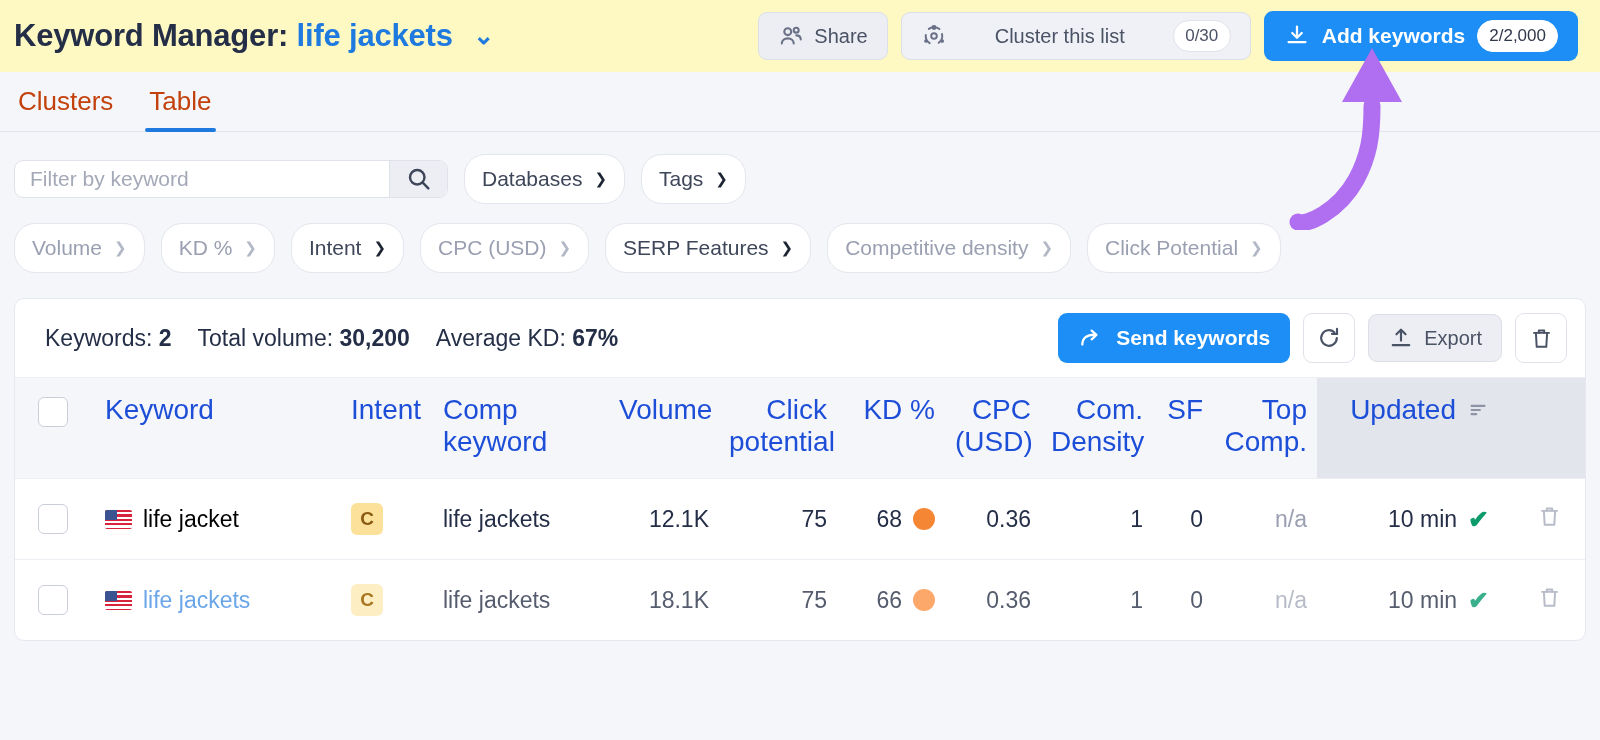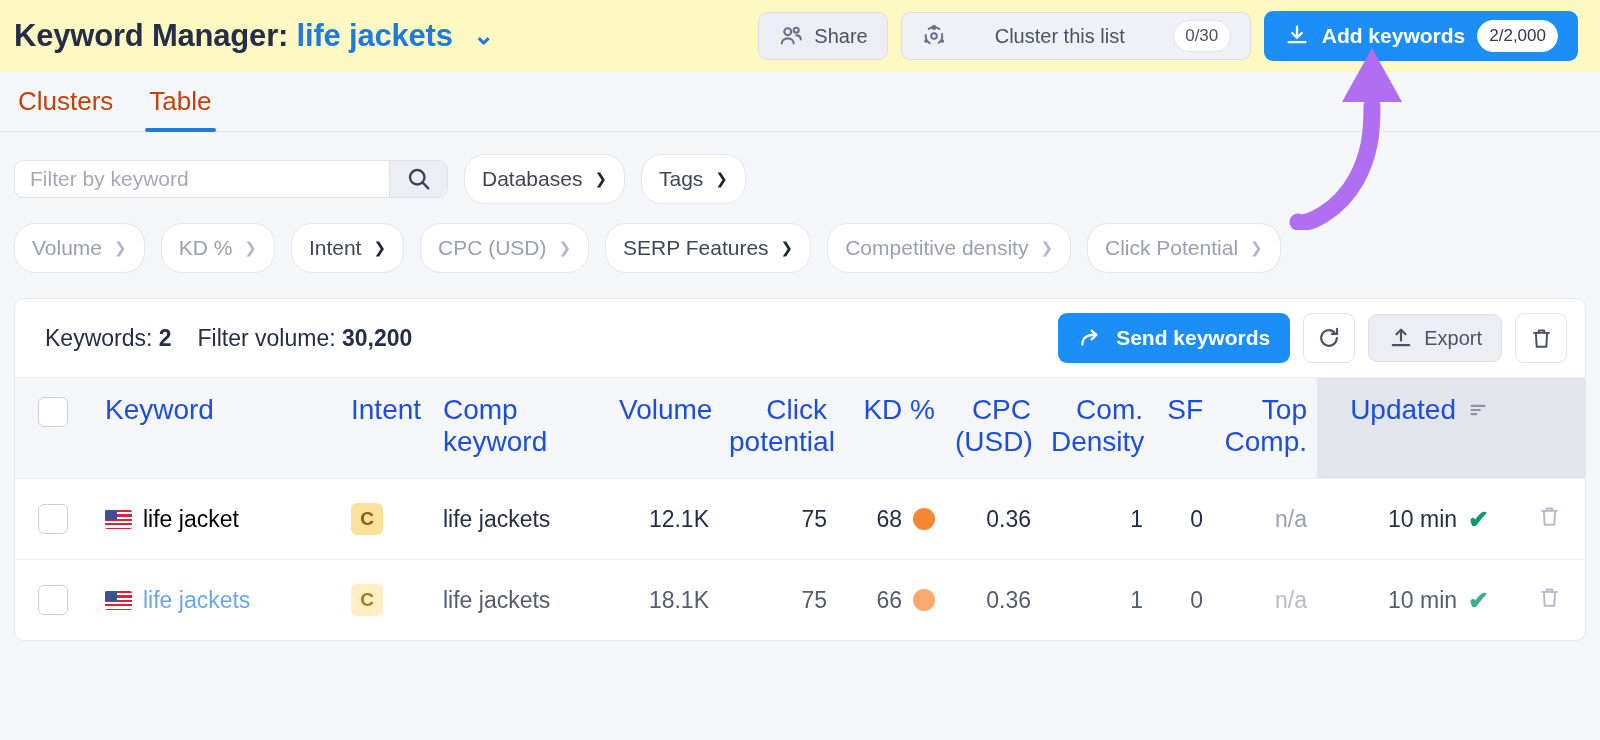--- a/index.html
+++ b/index.html
@@ -310,22 +310,26 @@
   </div>
 
   <div class="card">
     <div class="card-top">
       <div class="stats">
         <div>
           <span>Keywords:</span>
           <b>2</b>
         </div>
         <div>
-          <span>Filter volume:</span>
+          <span>Total volume:</span>
           <b>30,200</b>
+        </div>
+        <div>
+          <span>Average KD:</span>
+          <b>67%</b>
         </div>
       </div>
 
       <div class="card-actions">
         <button class="btn-primary">
           <span class="icn">
             <svg width="26" height="26" viewBox="0 0 24 24" fill="none" stroke="#fff" stroke-width="2.1" stroke-linecap="round" stroke-linejoin="round">
               <path d="M4 18c0-6 4.4-9 11-9"></path>
                 <path d="M12.6 5.2 17 9.2l-4.4 4"></path>
             </svg>

